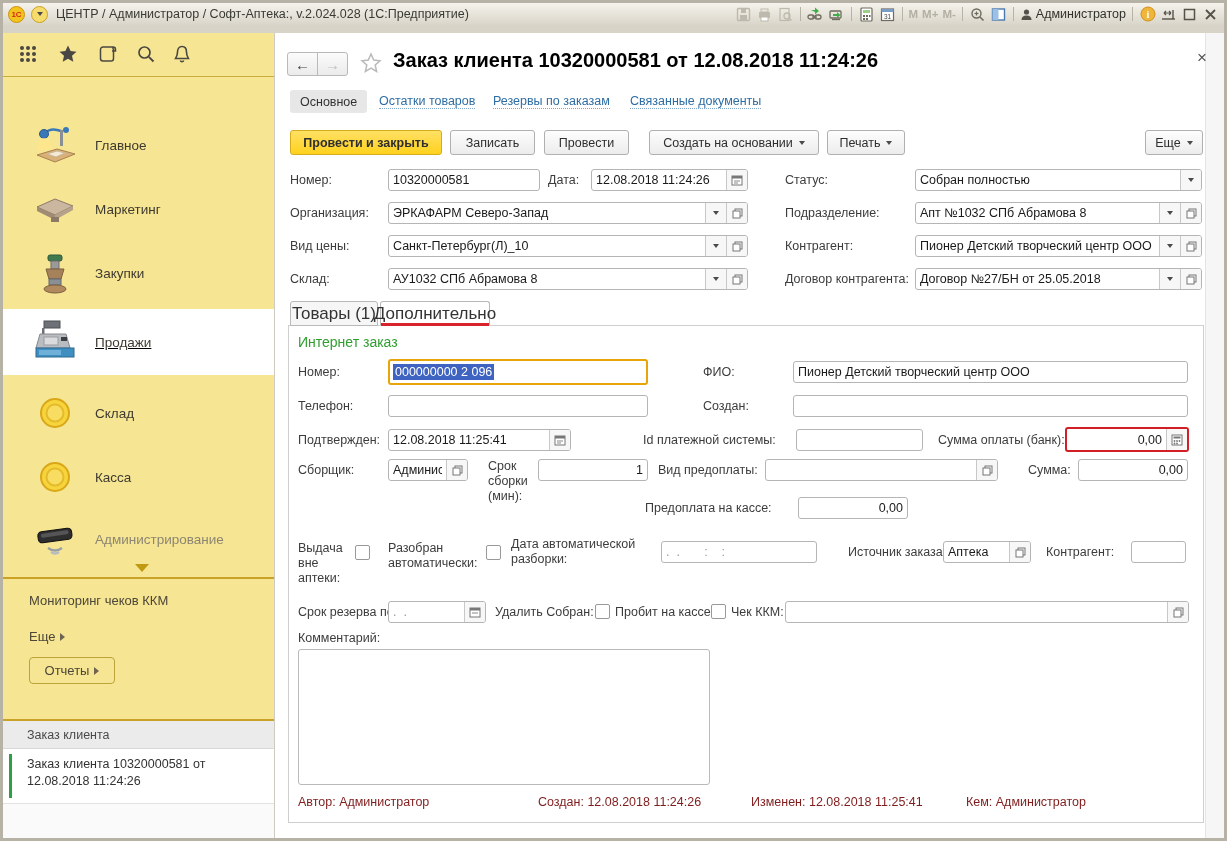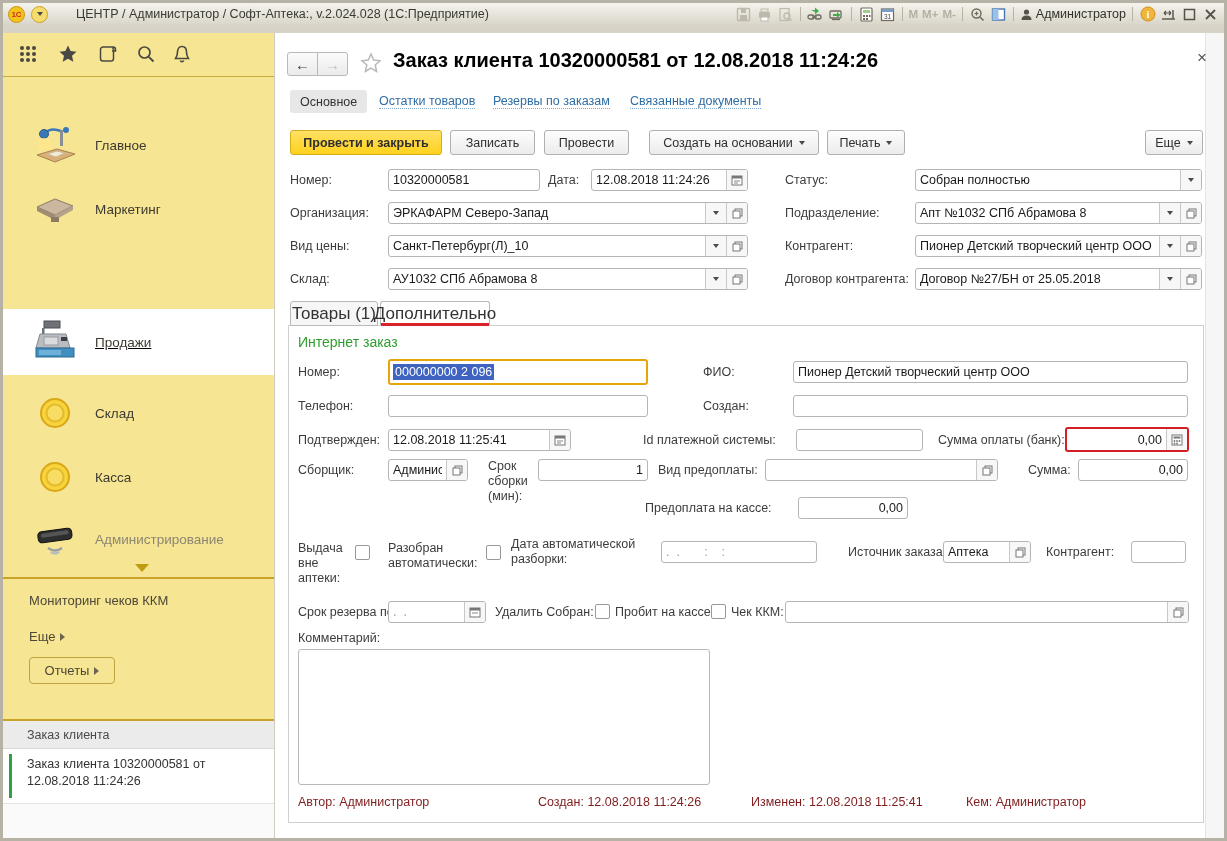--- a/index.html
+++ b/index.html
@@ -6,21 +6,21 @@
   .window{position:relative;width:1227px;height:841px;margin:0 auto;background:#fff;
     border:3px solid #b6b2a6;box-sizing:border-box;overflow:hidden;}
   
   .titlebar{position:absolute;left:0;top:0;right:0;height:22px;
     background:linear-gradient(#f5f3ed,#d9d5c9);border-bottom:1px solid #b4b0a4;
     display:flex;align-items:center;font-size:12.5px;color:#3a3a34;}
   .tb-logo{width:15px;height:15px;border-radius:50%;background:#f3c51c;border:1px solid #c99316;
     color:#d42b1e;font-weight:bold;font-size:8px;display:flex;align-items:center;justify-content:center;margin-left:5px;}
   .tb-drop{width:15px;height:15px;border-radius:50%;background:#f6dc6d;border:1px solid #c9a227;
     display:flex;align-items:center;justify-content:center;margin-left:6px;cursor:pointer;}
-  .tb-title{margin-left:28px;white-space:nowrap;}
+  .tb-title{margin-left:8px;white-space:nowrap;}
   .tb-icons{position:absolute;right:5px;top:0;height:22px;display:flex;align-items:center;gap:4px;}
   .tb-icons .sep{width:1px;height:14px;background:#b7b3a7;margin:0 2px;}
   .tbi{width:17px;height:17px;display:flex;align-items:center;justify-content:center;cursor:pointer;}
   .tbi.dis{cursor:default;}
   .mtxt{font-size:11.5px;color:#b3afa2;font-weight:bold;cursor:default;}
   .tb-user{display:flex;align-items:center;gap:3px;font-size:12.5px;color:#32322c;cursor:pointer;}
   .strip{position:absolute;left:0;top:22px;right:0;height:8px;background:#d7d3c7;}
   
   .sidebar{position:absolute;left:0;top:30px;width:271px;bottom:0;background:#f6e593;}
   .sb-iconbar{position:absolute;left:0;top:0;right:0;height:43px;}
@@ -265,20 +265,32 @@
       <span class="ico">
           <svg width="44" height="36" viewBox="0 0 44 36">
             <polygon points="4,16 22,8 40,15 22,24" fill="#cbb6a0" stroke="#8d7a66"></polygon>
             <polygon points="4,16 22,24 22,29 4,20" fill="#a08b74"></polygon>
             <polygon points="40,15 22,24 22,29 40,19" fill="#b6a28b"></polygon>
             <rect x="18" y="26" width="8" height="5" fill="#8d7a66"></rect>
           </svg>
         </span>
       <span class="txt">Маркетинг</span>
     </div>
+    <div class="sbitem" style="top:208px">
+      <span class="ico">
+          <svg width="34" height="44" viewBox="0 0 34 44">
+            <rect x="10" y="4" width="14" height="6" rx="2" fill="#3f7a4f" stroke="#2d5a3a"></rect>
+            <rect x="13" y="10" width="8" height="8" fill="#9a9a9a" stroke="#6e6e6e"></rect>
+            <path d="M8 18 h18 l-3 10 h-12 z" fill="#a5825a" stroke="#7c5f3e"></path>
+            <rect x="11" y="28" width="12" height="6" fill="#8a8f96" stroke="#62666c"></rect>
+            <ellipse cx="17" cy="38" rx="11" ry="4" fill="#b08a5e" stroke="#7c5f3e"></ellipse>
+          </svg>
+        </span>
+      <span class="txt">Закупки</span>
+    </div>
     <div class="sbitem active" style="top:276px;height:66px">
       <span class="ico">
           <svg width="50" height="46" viewBox="0 0 50 46">
             <rect x="14" y="2" width="16" height="7" fill="#6e7278" stroke="#4c5055"></rect>
             <rect x="12" y="9" width="2.5" height="6" fill="#6e7278"></rect>
             <path d="M10 15 h26 l4 14 h-34 z" fill="#b9bcc0" stroke="#85888c"></path>
             <rect x="14" y="18" width="14" height="8" fill="#d9dbdd" stroke="#9a9da1"></rect>
             <rect x="31" y="18" width="6" height="4" fill="#3c4044"></rect>
             <rect x="6" y="29" width="38" height="9" fill="#3f8fc0" stroke="#2c6a93"></rect>
             <rect x="9" y="31" width="22" height="5" fill="#6fb0d8"></rect>

